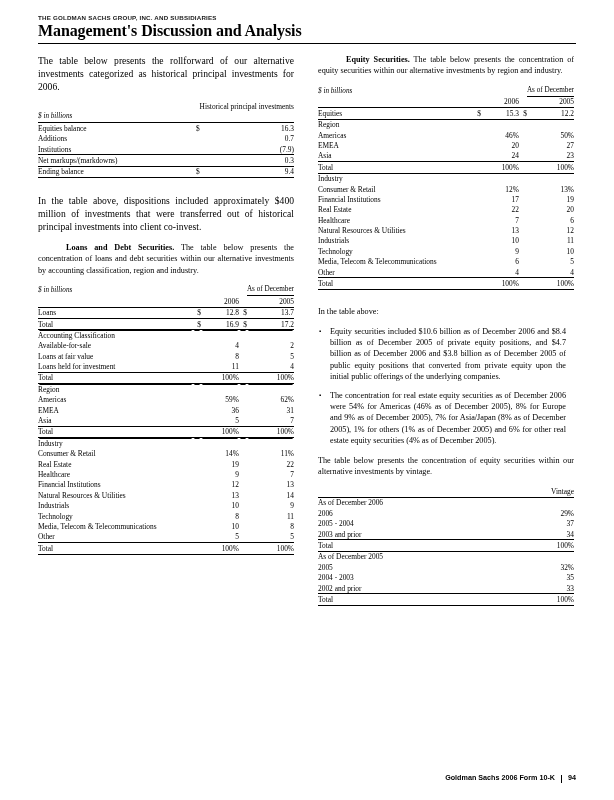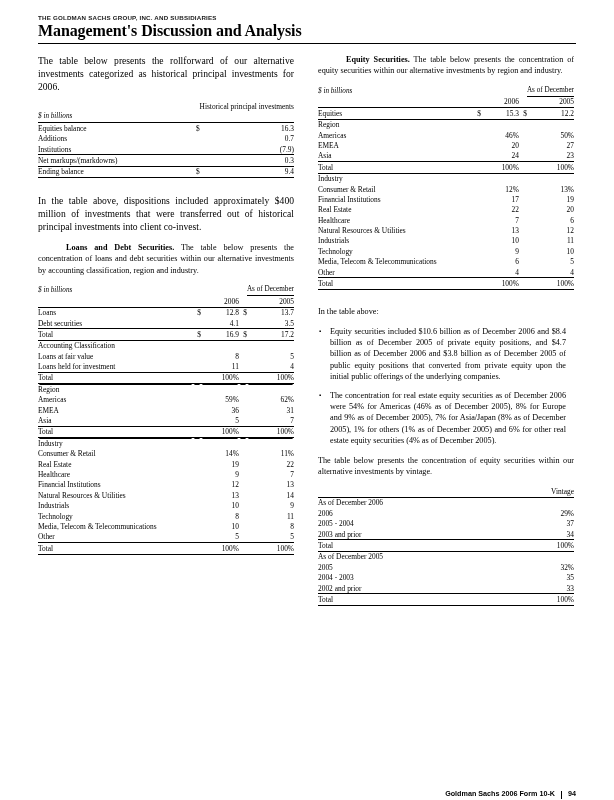--- a/index.html
+++ b/index.html
@@ -119,21 +119,21 @@
   ul.bullets li:before {
     content: "\25AA";
     position: absolute;
     left: -9px;
     top: -0.5px;
     font-size: 6px;
   }
   .footer {
     position: absolute;
     left: 38px; right: 38px;
-    bottom: 2px;
+    bottom: 18px;
     display: flex;
     justify-content: flex-end;
     align-items: center;
     font-family: "Liberation Sans", sans-serif;
     font-size: 7.2px;
     font-weight: bold;
   }
   .footer .sep {
     display: inline-block;
     width: 1px;
@@ -226,37 +226,37 @@
           <td class="num">2005</td>
         </tr>
 
         <tr>
           <td>Loans</td>
           <td class="sym">$</td>
           <td class="num">12.8</td>
           <td class="sym">$</td>
           <td class="num">13.7</td>
         </tr>
-        <tr>
-          <td>Debt securities</td>
-          <td class="sym"></td>
-          <td class="num">4.1</td>
-          <td class="sym"></td>
-          <td class="num">3.5</td>
-        </tr>
         <tr class="bold thin-top dbl-bot">
           <td>Total</td>
           <td class="sym">$</td>
           <td class="num">16.9</td>
           <td class="sym">$</td>
           <td class="num">17.2</td>
         </tr>
 
         <tr class="sec-head">
           <td colspan="5">Accounting Classification</td>
+        </tr>
+        <tr>
+          <td>Available-for-sale</td>
+          <td class="sym"></td>
+              <td class="num">4</td>
+          <td class="sym"></td>
+              <td class="num">2</td>
         </tr>
         <tr>
           <td>Loans at fair value</td>
           <td class="sym"></td>
               <td class="num">8</td>
           <td class="sym"></td>
               <td class="num">5</td>
         </tr>
         <tr>
           <td>Loans held for investment</td>

